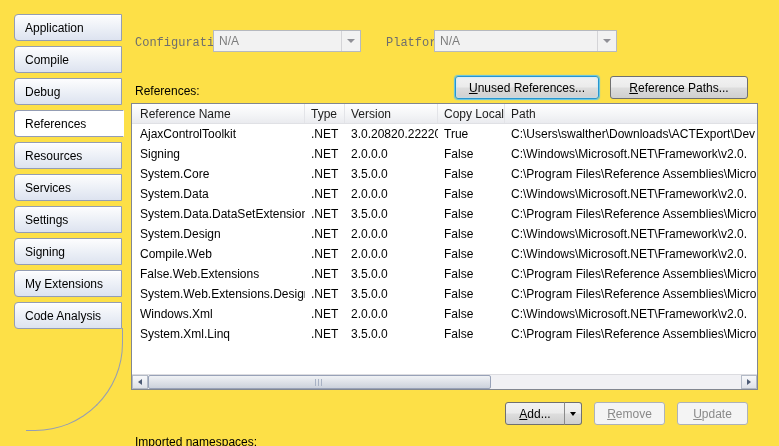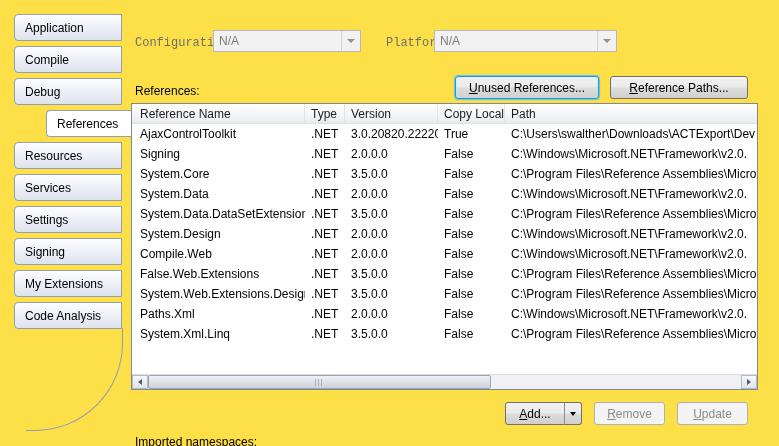--- a/index.html
+++ b/index.html
@@ -15,21 +15,21 @@
   .tab{
     height:27px; box-sizing:border-box; margin-bottom:5px;
     border:1px solid #949db4; border-radius:4px 0 0 4px;
     background:linear-gradient(#fdfdfe,#ebeff6 55%,#dde3f0);
     box-shadow:inset 0 1px 0 #ffffff;
     display:flex; align-items:center; padding-left:10px; cursor:pointer;
     white-space:nowrap;
   }
   .tab.selected{
     background:#ffffff; box-shadow:none;
-    border-right:1px solid #ffffff; width:110px;margin-left:32px;
+    border-right:1px solid #ffffff; width:110px;
   }
   .tab-curve{
     position:absolute; left:26px; top:328px; width:96px; height:102px;
     border-right:1px solid #949db4; border-bottom:1px solid #949db4;
     border-bottom-right-radius:88px;
   }
   
   .lbl{position:absolute; white-space:nowrap;}
   .lbl.disabled{color:#6e6e6e;font-family:Liberation Mono, monospace;}
   .cfg-label{left:135px; top:36px;}
@@ -227,21 +227,21 @@
           <div class="td col-4">C:\Program Files\Reference Assemblies\Micro</div>
         </div>
         <div class="tr">
           <div class="td col-0">System.Web.Extensions.Design</div>
           <div class="td col-1">.NET</div>
           <div class="td col-2">3.5.0.0</div>
           <div class="td col-3">False</div>
           <div class="td col-4">C:\Program Files\Reference Assemblies\Micro</div>
         </div>
         <div class="tr">
-          <div class="td col-0">Paths.Xml</div>
+          <div class="td col-0">Windows.Xml</div>
           <div class="td col-1">.NET</div>
           <div class="td col-2">2.0.0.0</div>
           <div class="td col-3">False</div>
           <div class="td col-4">C:\Windows\Microsoft.NET\Framework\v2.0.</div>
         </div>
         <div class="tr">
           <div class="td col-0">System.Xml.Linq</div>
           <div class="td col-1">.NET</div>
           <div class="td col-2">3.5.0.0</div>
           <div class="td col-3">False</div>

